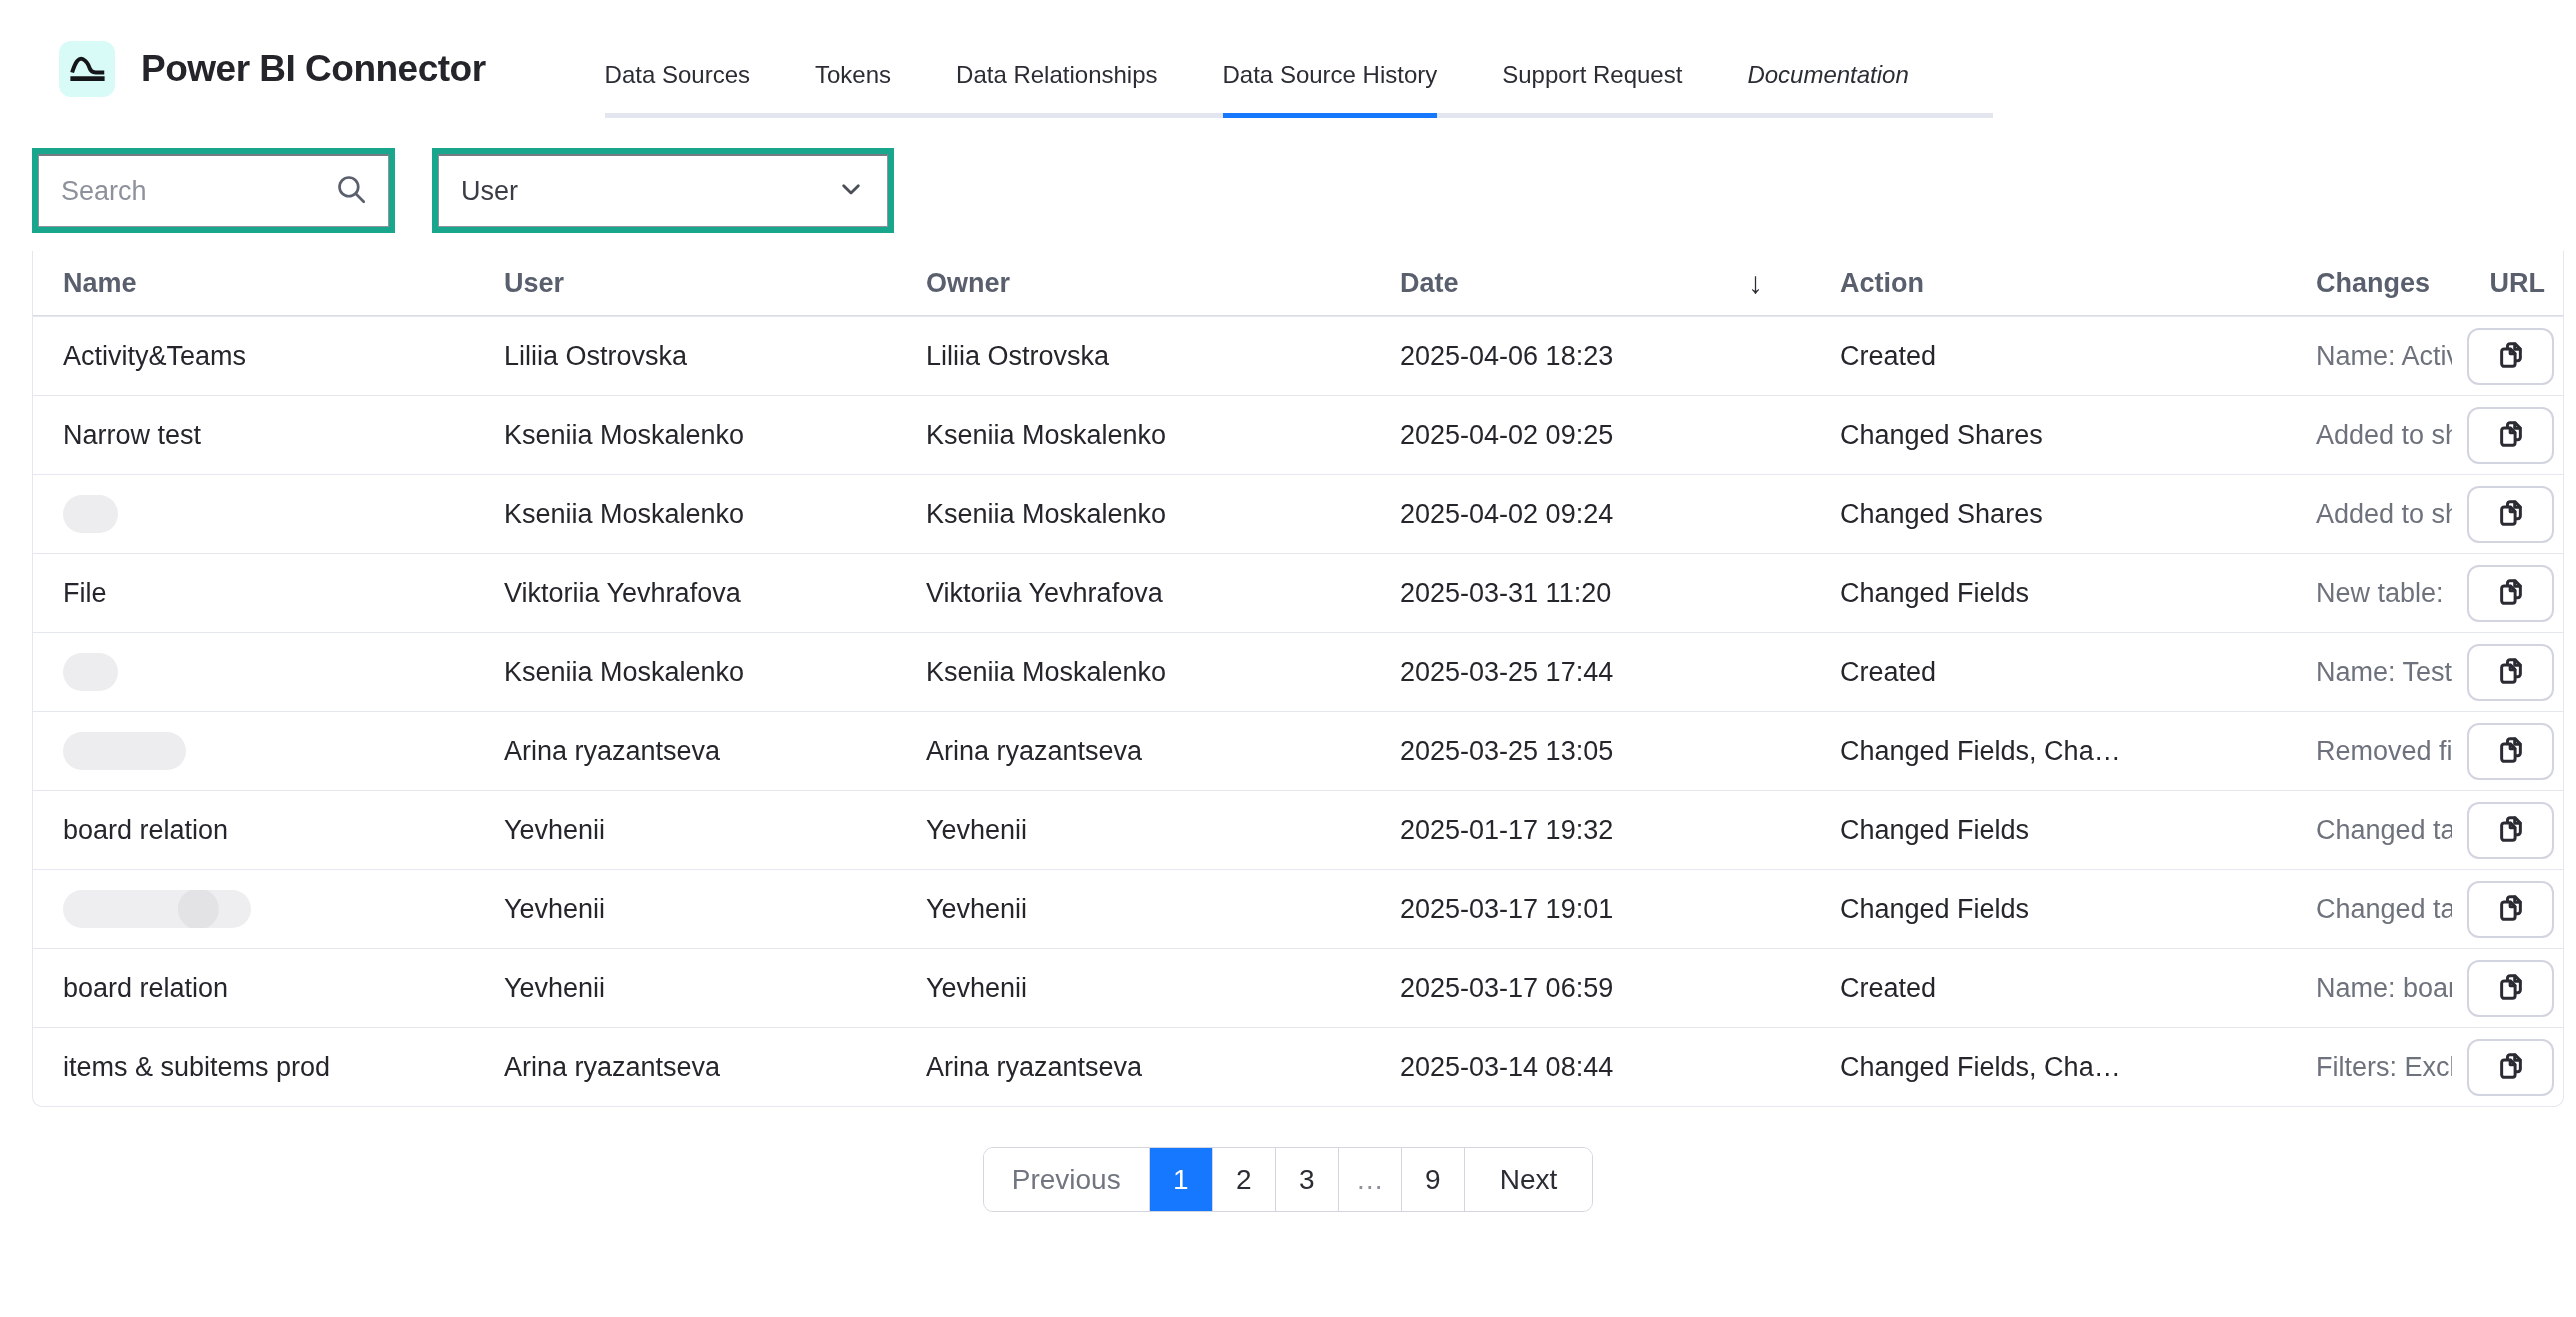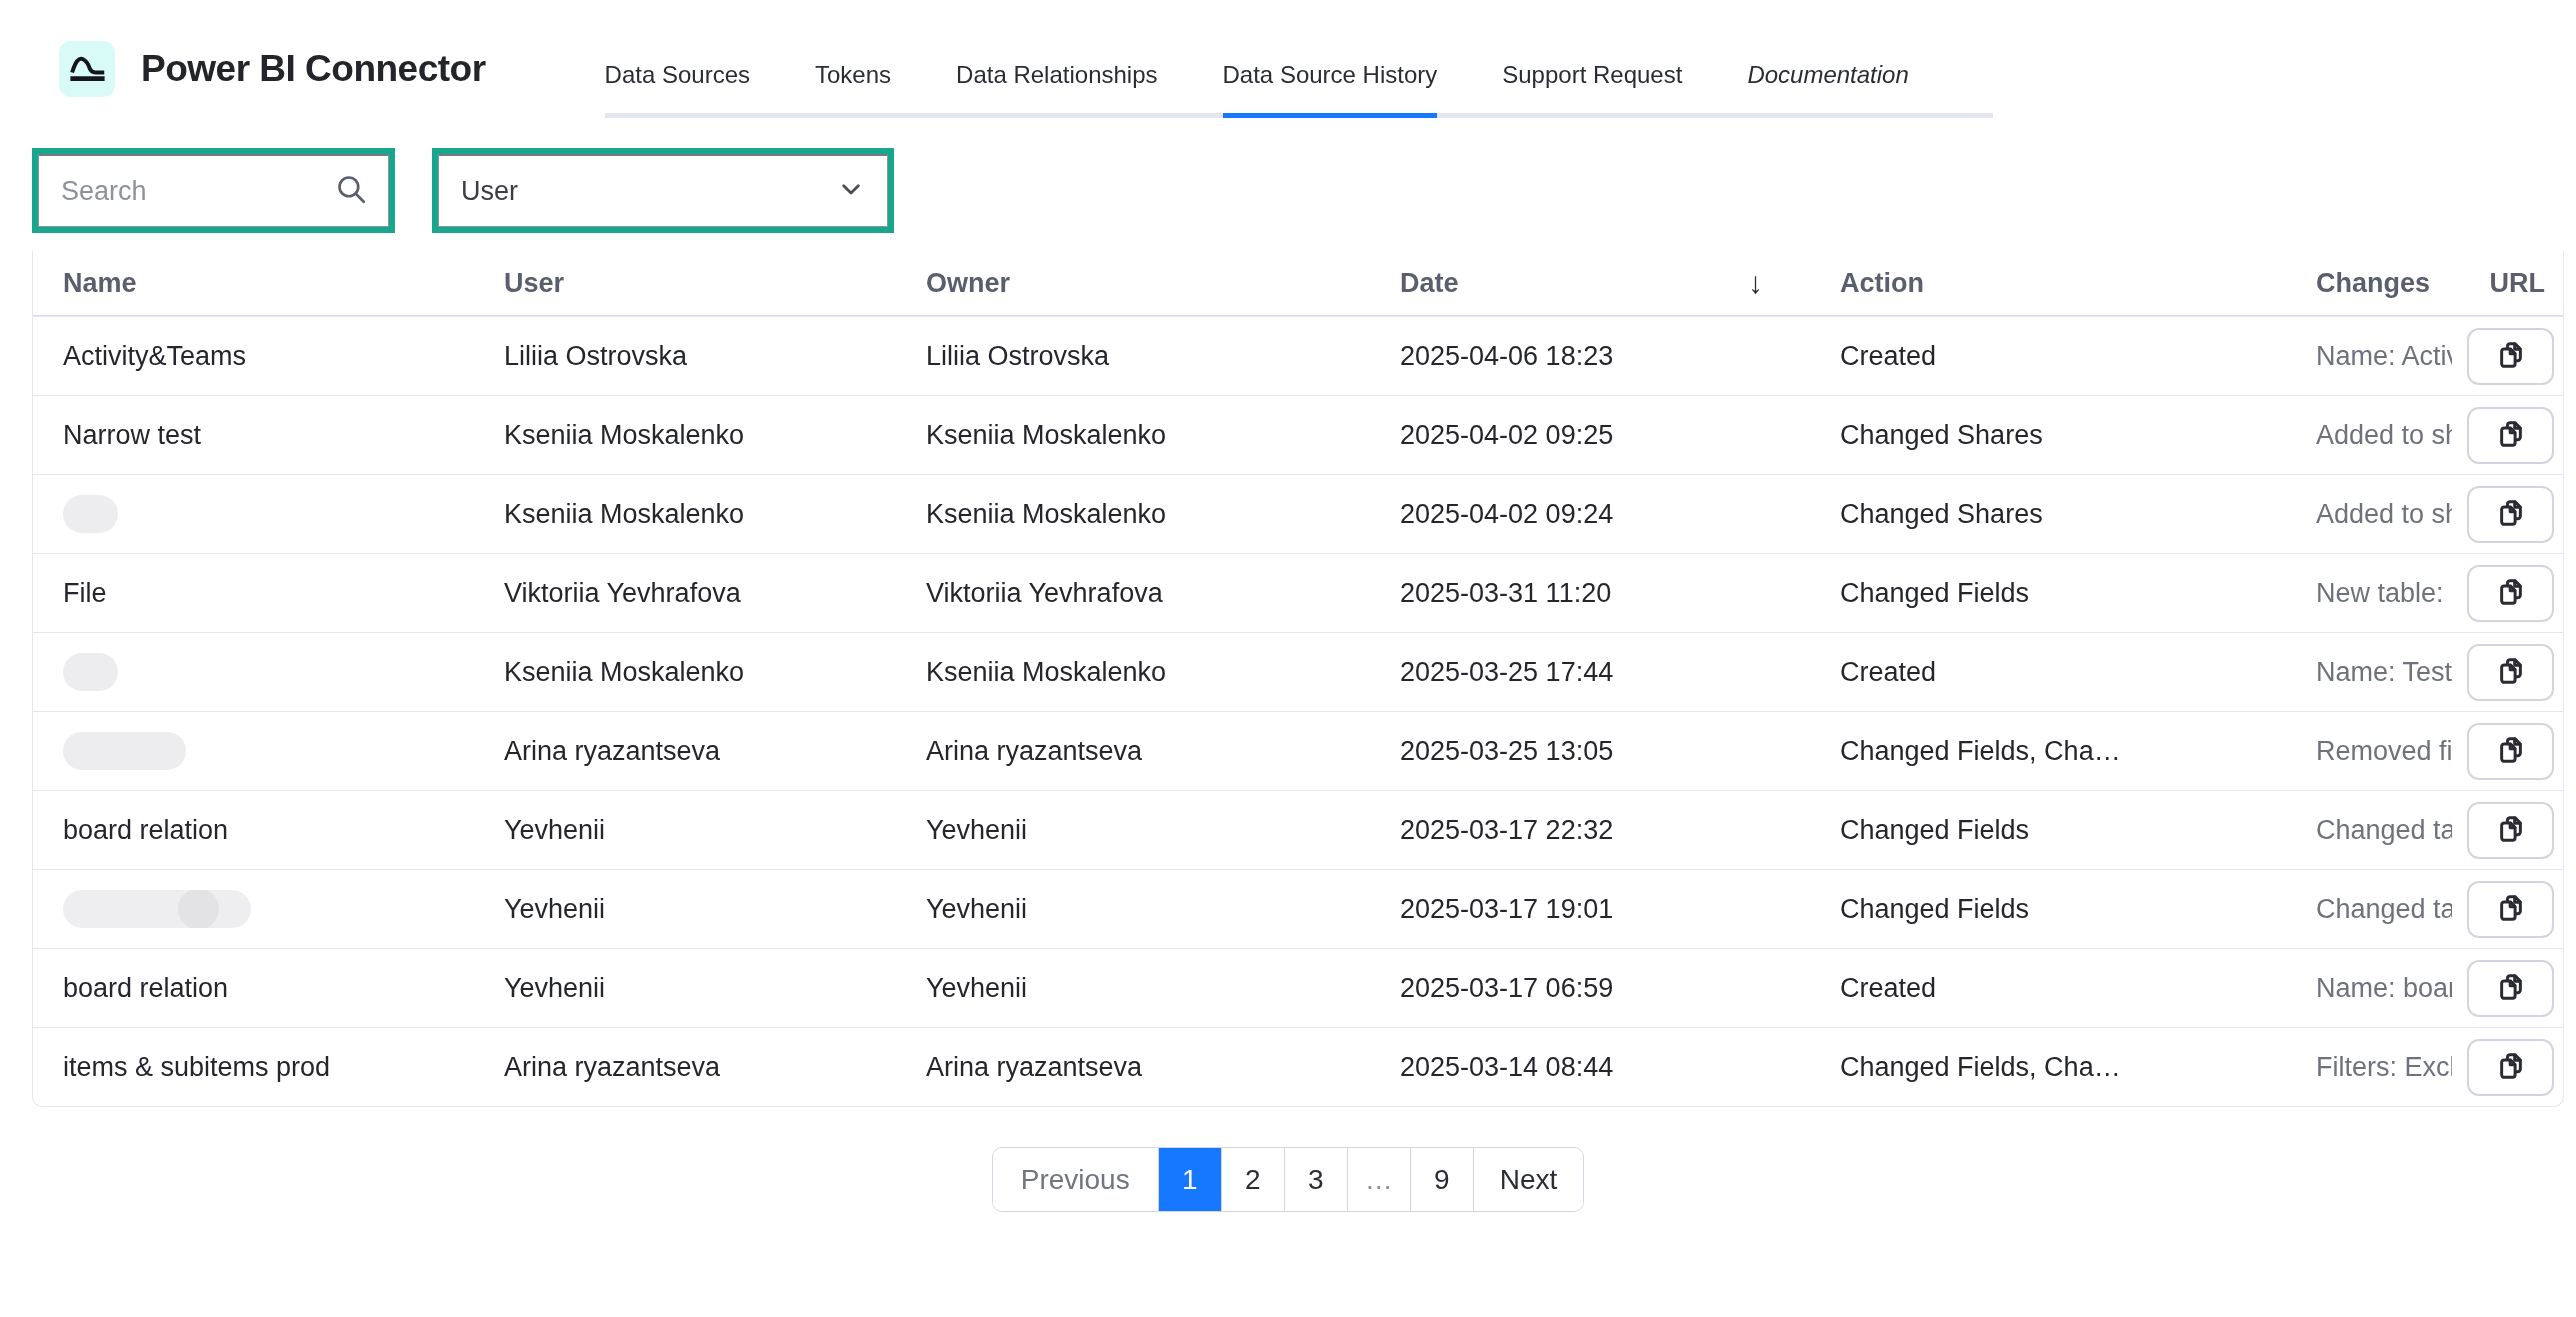--- a/index.html
+++ b/index.html
@@ -52,21 +52,21 @@
     border: 2px solid #d2d5e0; display: flex; align-items: center; justify-content: center; cursor: pointer; }
   .copy-btn svg { width: 34px; height: 34px; }
 
   
   .pager-wrap { display: flex; justify-content: center; margin-top: 40px; }
   .pager { display: inline-flex; border: 1px solid #d3d6e0; border-radius: 10px; overflow: hidden; height: 65px; }
   .pitem { display: flex; align-items: center; justify-content: center; font-size: 28px;
     color: #2b2d35; background: #fff; border-left: 1px solid #d3d6e0; min-width: 63px;
     padding: 0 12px; cursor: pointer; }
   .pitem:first-child { border-left: none; padding: 0 28px; color: #71757f; }
-  .pitem.next { padding: 0 26px; text-align: center; }
+  .pitem.next { padding: 0 35px; text-align: center; }
   .pitem.ellipsis { color: #8b8f99; }
   .pitem.active { background: #1677ff; color: #ffffff; }
 </style>
 </head>
 <body>
 
 <div class="topbar">
   <div class="brand">
     <div class="logo-box">
       <span>
@@ -243,21 +243,21 @@
               <path d="M11.4 7.9 V11.2 H14.7"></path>
             </svg></span>
     </button>
       </div>
   </div>
 
   <div class="tr">
     <div class="cell">board relation</div>
     <div class="cell">Yevhenii</div>
     <div class="cell">Yevhenii</div>
-    <div class="cell">2025-03-17 22:32</div>
+    <div class="cell">2025-01-17 19:32</div>
     <div class="cell">Changed Fields</div>
     <div class="cell changes">Changed table: Items…</div>
     <div class="cell url">
         <button class="copy-btn">
       <span><svg viewBox="0 0 24 24" fill="none" stroke="#2a2b33" stroke-width="2.1" stroke-linejoin="round" stroke-linecap="round">
               <path d="M9.5 6.7 V5.8 A1.8 1.8 0 0 1 11.3 4 H14.8 L18.6 7.8 V14.2 A1.8 1.8 0 0 1 16.8 16 H15.2"></path>
               <path d="M14.6 4.2 V8 H18.4"></path>
               <path d="M5.4 9.5 A1.8 1.8 0 0 1 7.2 7.7 H11.6 L14.9 11 V18.2 A1.8 1.8 0 0 1 13.1 20 H7.2 A1.8 1.8 0 0 1 5.4 18.2 Z"></path>
               <path d="M11.4 7.9 V11.2 H14.7"></path>
             </svg></span>

